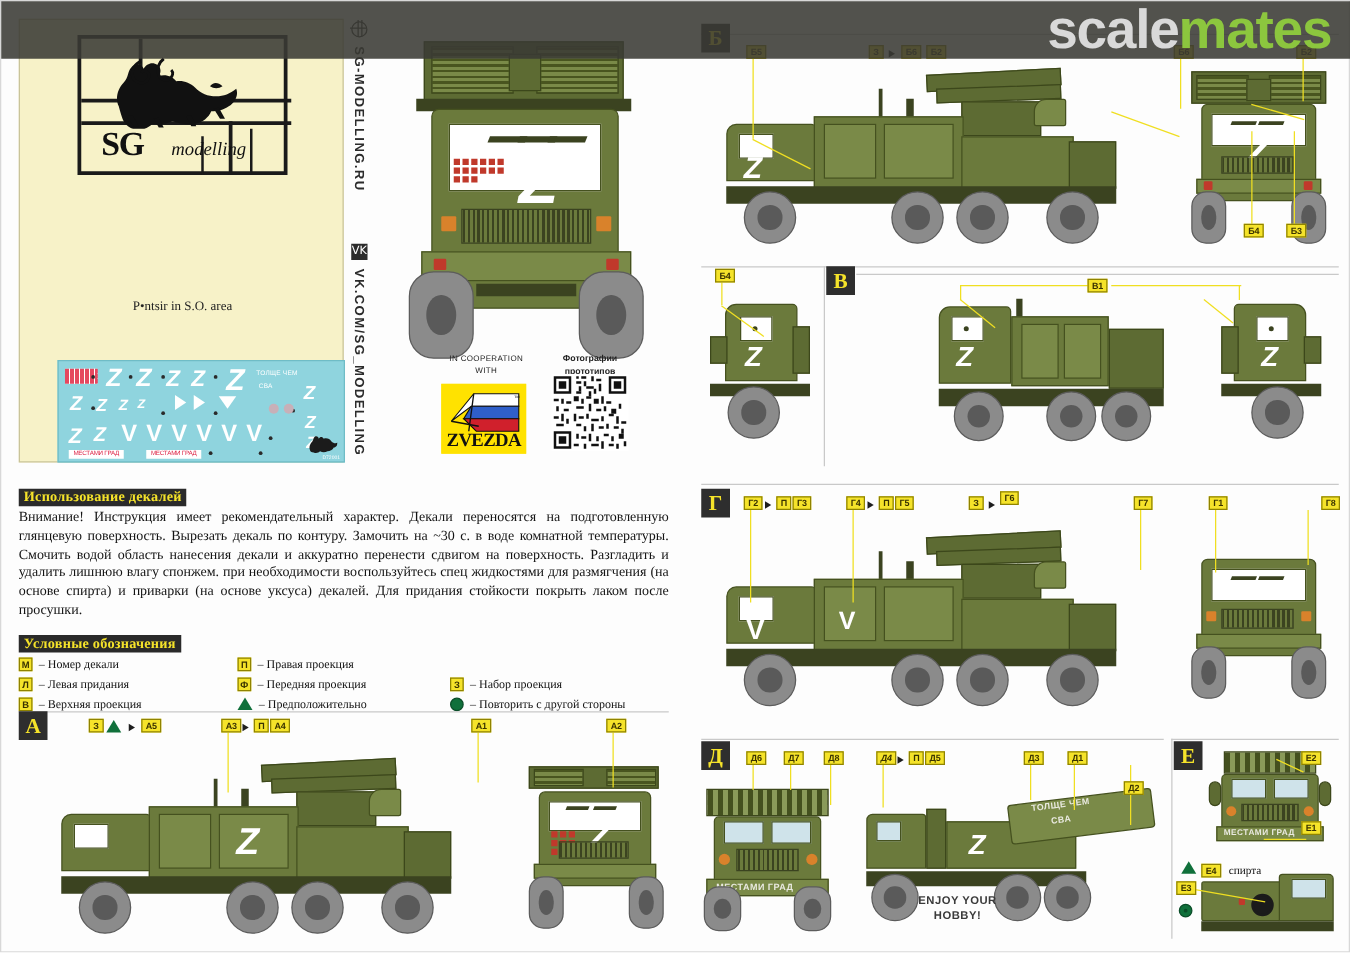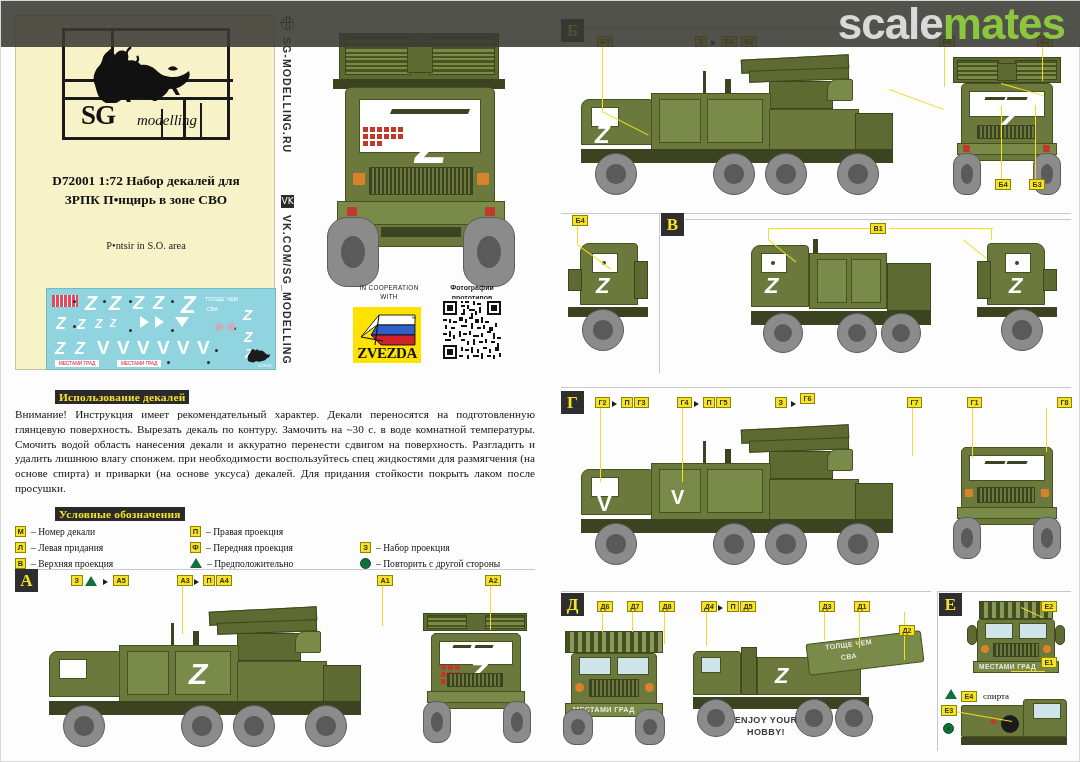--- a/index.html
+++ b/index.html
@@ -182,21 +182,21 @@
     font-size: 17px; line-height: 23px; text-align: center; z-index: 15;
   }
   .hrule { position: absolute; height: 1px; background: #c9c9c9; }
   .vrule { position: absolute; width: 1px; background: #c9c9c9; }
 
   
   #instr { position: absolute; left: 14px; top: 385px; width: 520px; }
   .hl {
     display: inline-block; background: #2a2a2a; color: #f5e32a;
     font-family: "Liberation Serif", serif; font-weight: bold;
-    font-size: 11.4px; padding: 1px 4px; letter-spacing: 0.2px; margin-left: 40px;
+    font-size: 11.4px; padding: 1px 4px; letter-spacing: 0.2px;
   }
   #instr-body {
     font-family: "Liberation Serif", serif; font-size: 11.2px;
     color: #141414; line-height: 1.32; text-align: justify; margin-top: 2px;
   }
   #legend-head { margin-top: 7px; }
   #legend { margin-top: 4px; display: grid; grid-template-columns: 175px 170px 175px; row-gap: 5px; }
   .lg { display: flex; align-items: center; font-family: "Liberation Serif", serif;
         font-size: 9.6px; color: #141414; }
   .lg .sym {
@@ -263,24 +263,20 @@
         <circle fill="#f7f2c8" cx="103" cy="24" r="1.7"></circle>
         <path fill="none" stroke="#111" stroke-width="2.4" d="M30 8c-5 2-8 7-7 12 1 4 5 6 9 5 3-1 5-4 4-7-1-2-4-3-6-1"></path>
         <path fill="none" stroke="#111" stroke-width="2.4" d="M48 6c-4 3-6 8-4 13 1 4 6 5 9 3 2-2 3-5 1-7"></path>
         <path fill="#111" d="M18 52l6 8h4l-5-9zM40 54l4 7h4l-4-8zM66 52l4 8h4l-4-9zM88 46l5 8h4l-5-9z"></path>
       </svg>
 
       <div class="sg-word">SG</div>
       <div class="mod-word">modelling</div>
     </div>
 
-    <div id="cover-title-ru">
-      <div>D72001 1:72 Набор декалей для</div>
-      <div>ЗРПК П•нцирь в зоне СВО</div>
-    </div>
 
     <div id="cover-title-en">
       <div>P•ntsir in S.O. area</div>
     </div>
 
     <div id="decal-sheet">
       <div class="d-flag" style="left:5px;top:6px;background:repeating-linear-gradient(90deg,#e5485f 0 3px,#fff 3px 4px),repeating-linear-gradient(180deg,#e5485f 0 3px,#fff 3px 4px);"></div>
       <div class="d-z" style="left:38px;top:3px;font-size:20px;">Z</div>
       <div class="d-z" style="left:62px;top:3px;font-size:20px;">Z</div>
       <div class="d-z" style="left:86px;top:4px;font-size:18px;">Z</div>

